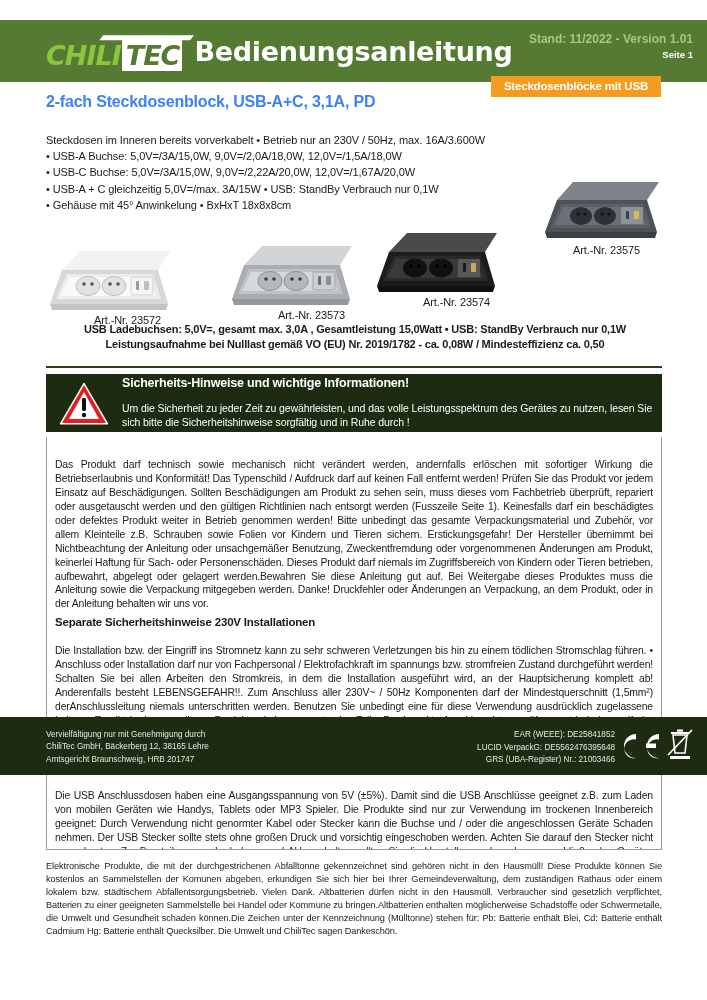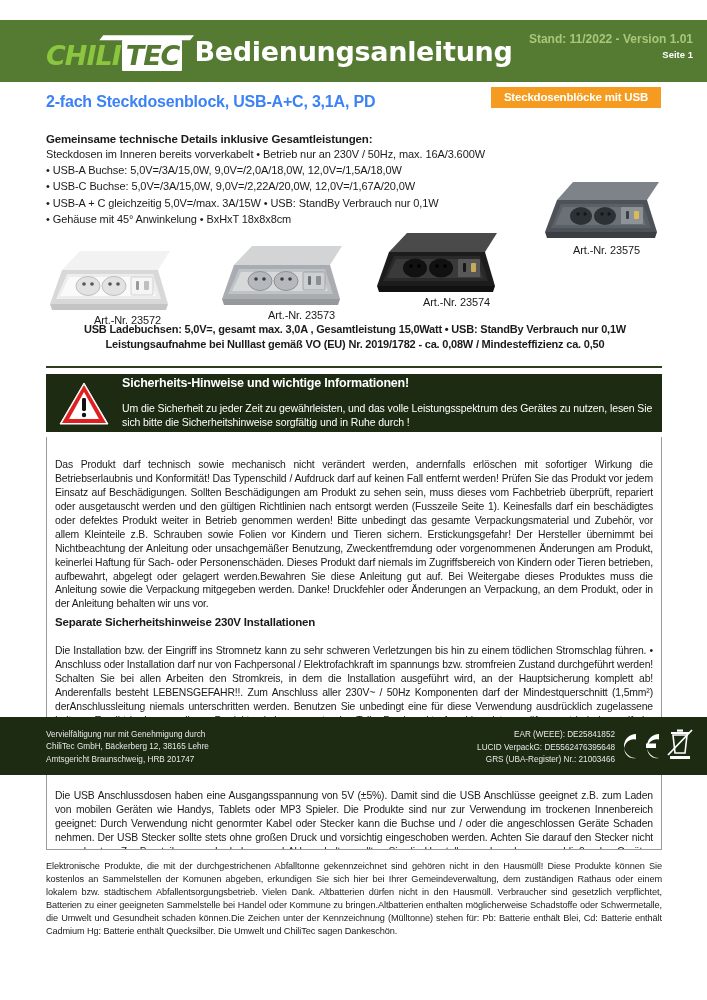--- a/index.html
+++ b/index.html
@@ -50,21 +50,21 @@
   .header-stand { font-size:12px; color:#A8C77A; font-weight:bold; }
   .header-page  { font-size:9.5px; color:#ffffff; font-weight:bold; }
 
   
   .prod-title {
     position:absolute; left:46px; top:93px;
     font-size:16px; font-weight:bold; color:#3b82f6;
     letter-spacing:-0.2px;
   }
   .badge {
-    position:absolute; right:46px; top:87px;
+    position:absolute; right:46px; top:76px;
     background:#F59C20; color:#ffffff;
     font-size:11.5px; font-weight:bold;
     padding:4px 13px 5px 13px;
     letter-spacing:-0.2px;
     white-space:nowrap;
   }
 
   
   .specs { position:absolute; left:46px; top:133px; width:615px; }
   .specs h3 {
@@ -159,21 +159,20 @@
     <div class="header-meta">
       <div class="header-stand">Stand: 11/2022 - Version 1.01</div>
       <div class="header-page">Seite 1</div>
     </div>
   </div>
 
   <div class="prod-title">2-fach Steckdosenblock, USB-A+C, 3,1A, PD</div>
   <div class="badge">Steckdosenblöcke mit USB</div>
 
   <div class="specs">
-    <h3>Gemeinsame technische Details inklusive Gesamtleistungen:</h3>
     <p>Steckdosen im Inneren bereits vorverkabelt • Betrieb nur an 230V / 50Hz,  max. 16A/3.600W</p>
     <p>• USB-A Buchse: 5,0V=/3A/15,0W, 9,0V=/2,0A/18,0W, 12,0V=/1,5A/18,0W</p>
     <p>• USB-C Buchse: 5,0V=/3A/15,0W, 9,0V=/2,22A/20,0W, 12,0V=/1,67A/20,0W</p>
     <p>• USB-A + C gleichzeitig 5,0V=/max. 3A/15W • USB: StandBy Verbrauch nur 0,1W</p>
     <p>• Gehäuse mit 45° Anwinkelung • BxHxT 18x8x8cm</p>
   </div>
 
   <div class="products">
 
     <div class="prod" style="left:543px; top:-5px;">
@@ -209,21 +208,21 @@
         <circle cx="62" cy="36" r="1.8" fill="#555"></circle>
         <circle cx="70" cy="36" r="1.8" fill="#555"></circle>
         <rect x="83" y="29" width="22" height="18" rx="1" fill="#f5f5f5" stroke="#c9c9c9" stroke-width="0.8"></rect>
         <rect x="88" y="33" width="3" height="9" rx="1" fill="#9a9a9a"></rect>
         <rect x="96" y="33" width="5" height="9" rx="1" fill="#bfbfbf"></rect>
         <polygon points="2,56 120,56 118,62 4,62" fill="#c4c4c4"></polygon>
       </svg>
       <div class="prod-cap" style="left:46px; top:66px;">Art.-Nr. 23572</div>
     </div>
 
-    <div class="prod" style="left:220px; top:58px;text-align:center;">
+    <div class="prod" style="left:230px; top:58px;text-align:center;">
       <svg width="126" height="66" viewBox="0 0 126 66">
         <polygon points="14,22 32,3 122,3 110,22" fill="#d2d4d6"></polygon>
         <polygon points="2,56 14,22 110,22 120,56" fill="#a9acb0"></polygon>
         <polygon points="8,51 19,26 105,26 113,51" fill="#bfc2c6"></polygon>
         <polygon points="12,48 21,29 101,29 108,48" fill="#d6d8da"></polygon>
         <ellipse cx="40" cy="38" rx="12" ry="9.5" fill="#b5b8bc" stroke="#8e9194" stroke-width="1"></ellipse>
         <circle cx="36" cy="36" r="1.8" fill="#3c3f42"></circle>
         <circle cx="44" cy="36" r="1.8" fill="#3c3f42"></circle>
         <ellipse cx="66" cy="38" rx="12" ry="9.5" fill="#b5b8bc" stroke="#8e9194" stroke-width="1"></ellipse>
         <circle cx="62" cy="36" r="1.8" fill="#3c3f42"></circle>

